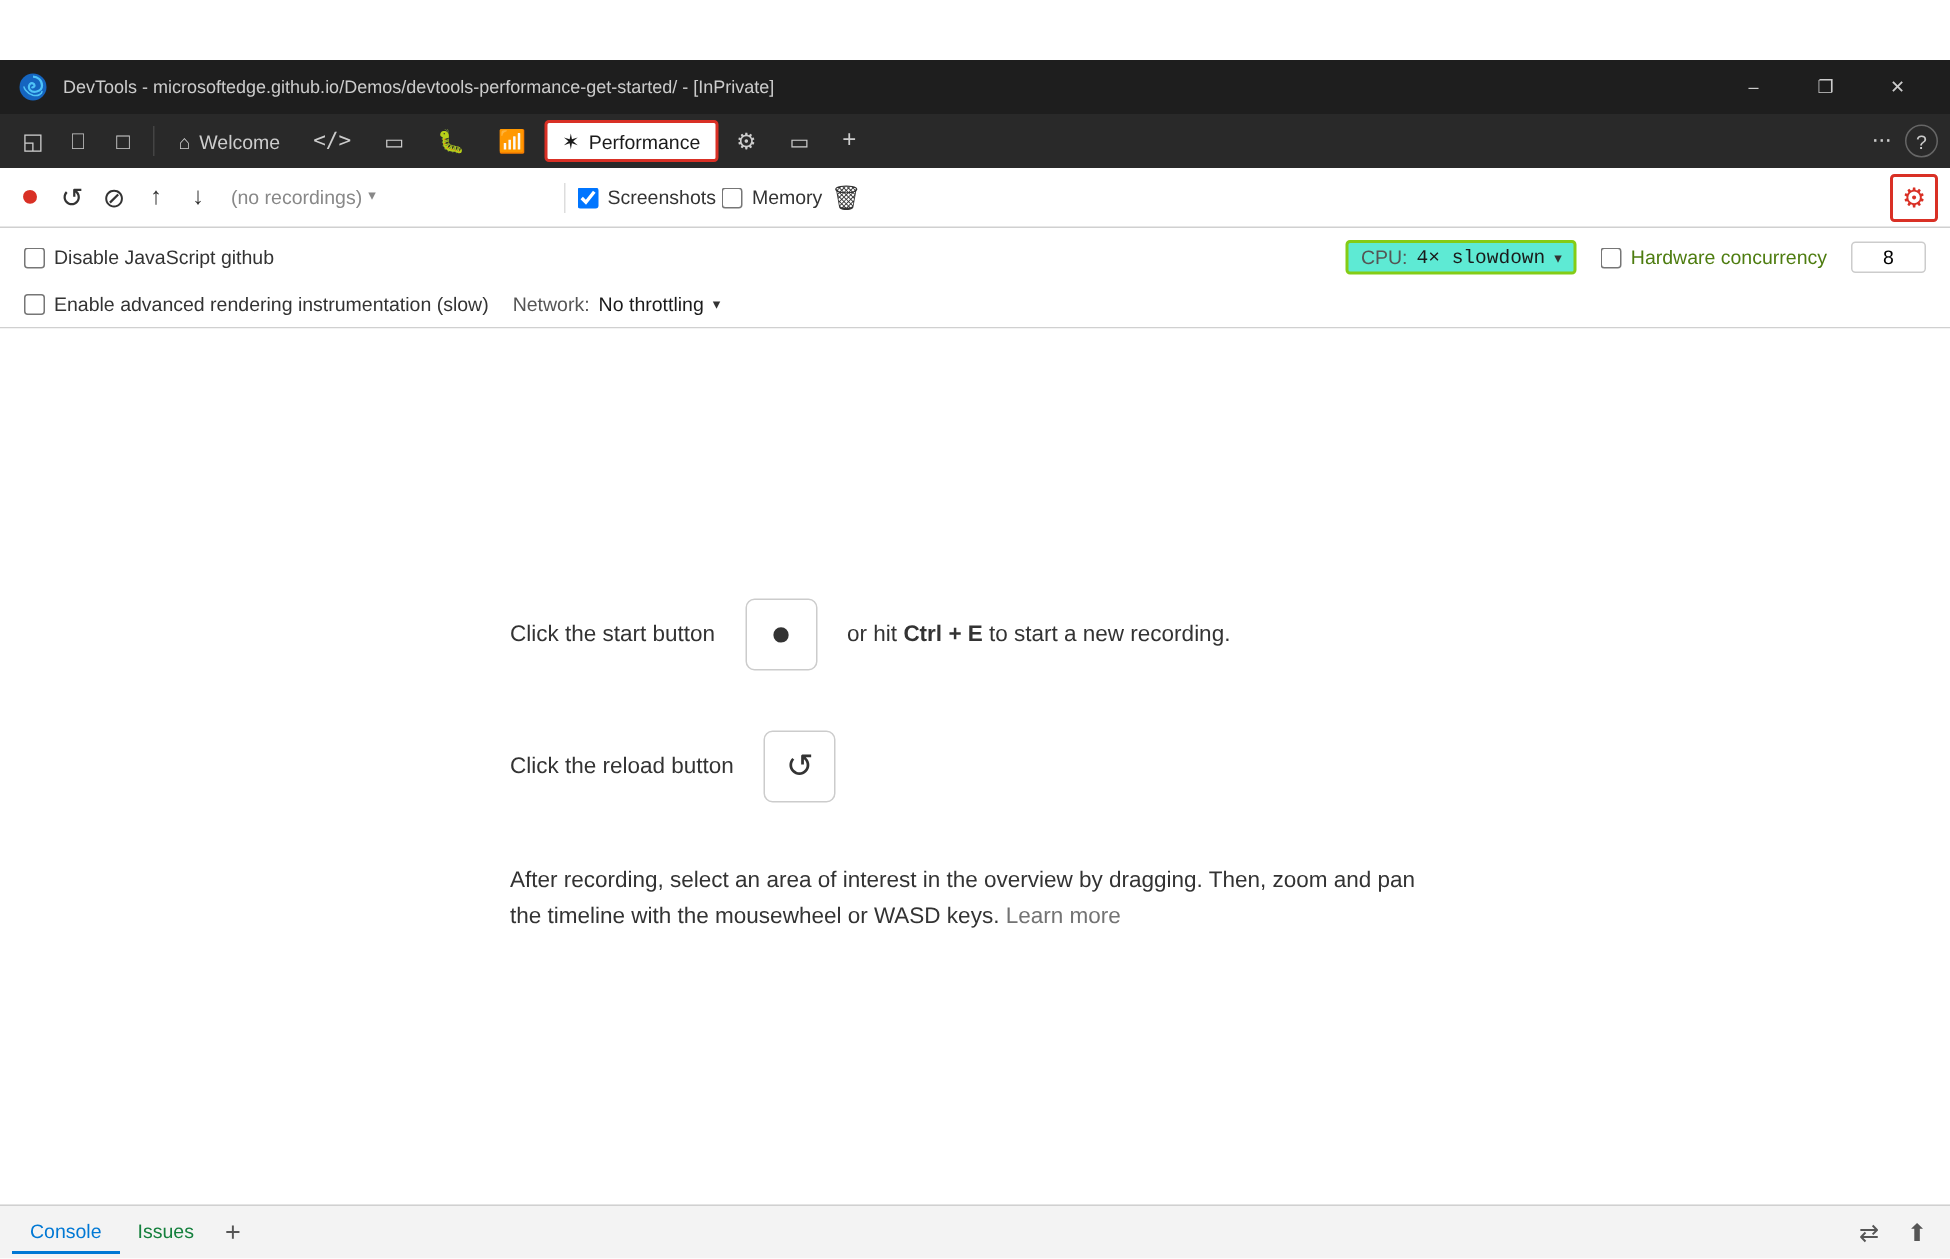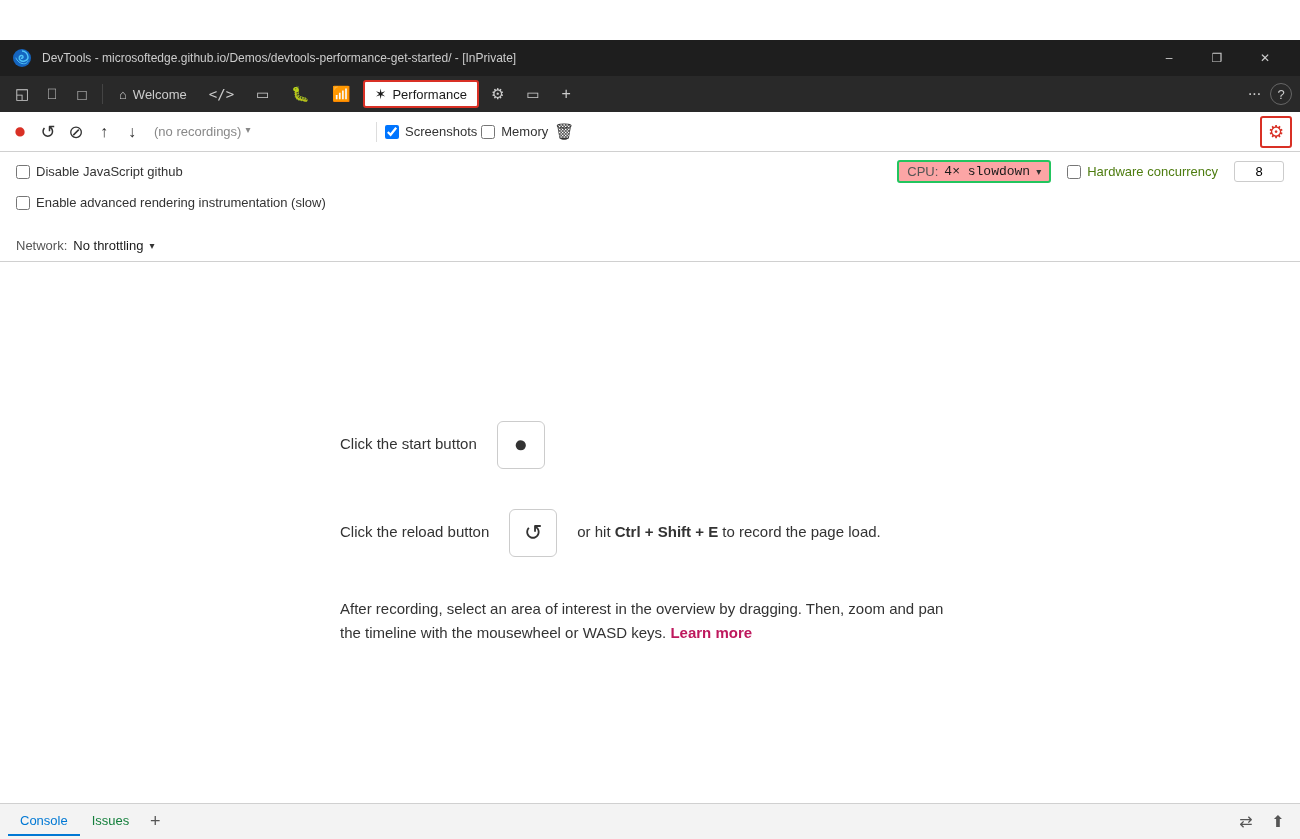--- a/index.html
+++ b/index.html
@@ -188,34 +188,34 @@
       flex-shrink: 0;
     }
     .settings-row {
       display: flex;
       align-items: center;
       gap: 16px;
       width: 100%;
     }
     .settings-row-2 {
       display: flex;
-      gap: 28px;
+      align-items: center;
+      gap: 16px;
       width: 100%;
-      flex-direction: column;
     }
     .cpu-selector {
       display: flex;
       align-items: center;
       gap: 6px;
-      border: 2px solid #22c55e;
+      border: 2px solid #84cc16;
       border-radius: 3px;
       padding: 2px 8px;
       font-size: 13px;
       cursor: pointer;
-      background: #fca5a5;
+      background: #5eead4;
     }
     .cpu-label { color: #555; font-size: 13px; }
     .cpu-value { font-weight: 500; font-family: Liberation Mono, monospace; }
     .cpu-arrow { font-size: 10px; color: #333; }
     .network-selector {
       display: flex;
       align-items: center;
       gap: 6px;
       font-size: 13px;
       cursor: pointer;
@@ -272,23 +272,22 @@
       line-height: 1.5;
     }
     .help-text strong { font-weight: 700; }
     .help-paragraph {
       font-size: 15px;
       color: #333;
       line-height: 1.6;
     }
     .help-paragraph strong { font-weight: 400; }
     .help-link {
-      color: #be185d;
+      color: #737373;
       text-decoration: none;
-      font-weight: bold;
     }
 
     
     .bottom-bar {
       background: #f3f3f3;
       border-top: 1px solid #d0d0d0;
       display: flex;
       align-items: center;
       height: 36px;
       padding: 0 8px;
@@ -493,30 +492,30 @@
 </div>
 
 <div class="main-content">
   <div class="help-content">
 
     <div class="help-row">
       <span class="help-text">Click the start button</span>
       <div class="help-icon-btn">
         <span style="font-size:22px;color:#333;">⏺</span>
       </div>
+      <span class="help-text">
+        or hit <strong>Ctrl + E</strong><span> to start a new recording.</span>
+      </span>
     </div>
 
     <div class="help-row">
       <span class="help-text">Click the reload button</span>
       <div class="help-icon-btn">
         <span style="font-size:22px;color:#333;">↺</span>
       </div>
-      <span class="help-text">
-        or hit <strong>Ctrl + Shift + E</strong><span> to record the page load.</span>
-      </span>
     </div>
 
     <p class="help-paragraph">
       <span>After recording, select an area of interest in the overview by dragging. Then, zoom and pan the timeline with the mousewheel or </span><strong>WASD</strong><span> keys.</span>
       <a href="#" class="help-link">Learn more</a>
     </p>
 
   </div>
 </div>
 

